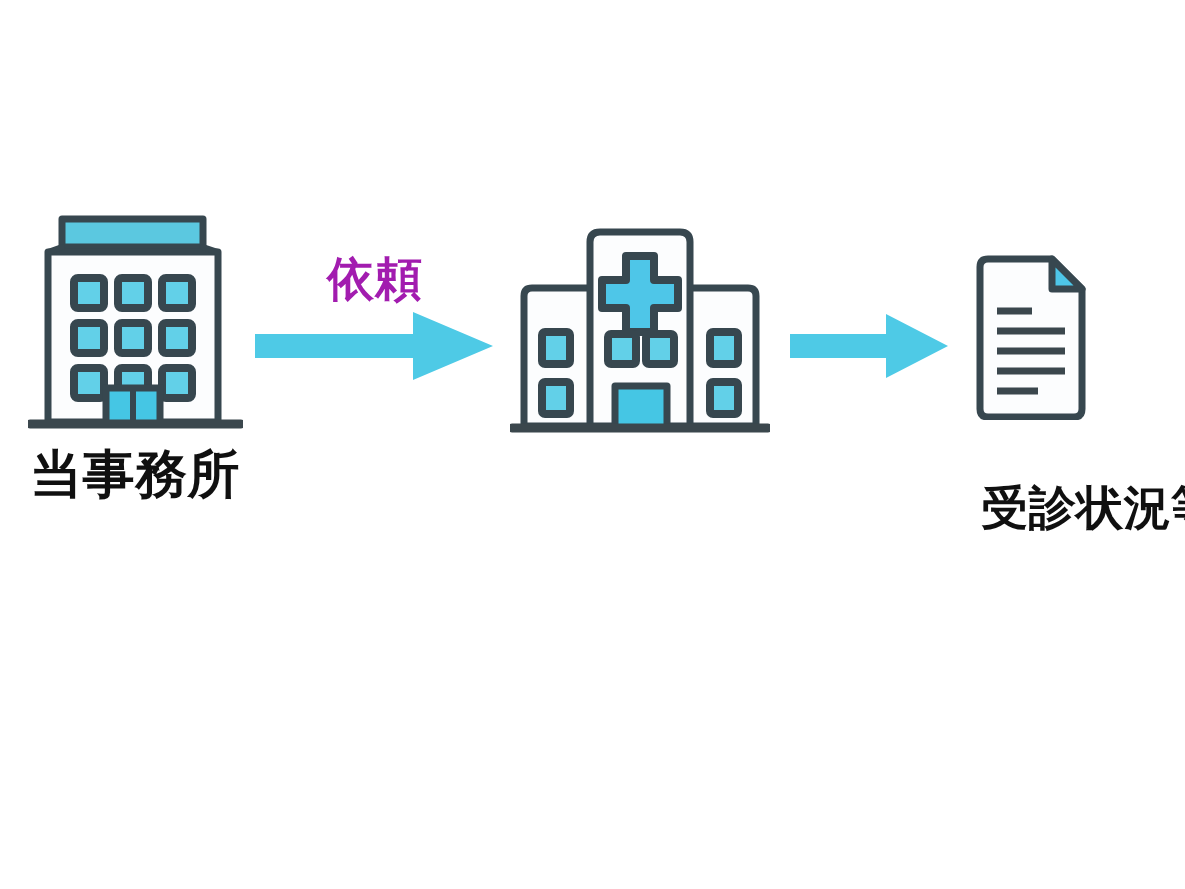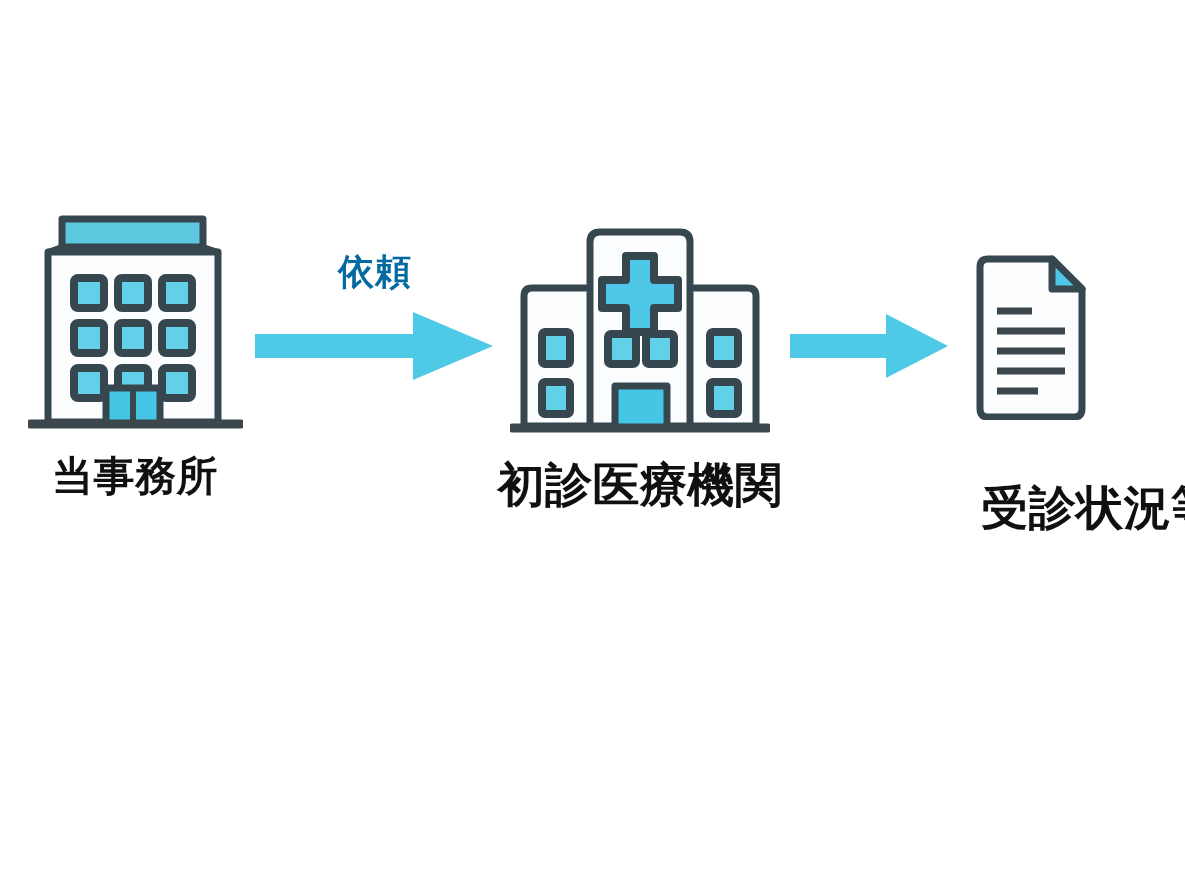--- a/index.html
+++ b/index.html
@@ -31,22 +31,22 @@
     font-weight: 700;
     line-height: 1.08;
     letter-spacing: 0.5px;
     white-space: pre;
     font-family: "DejaVu Sans", "Liberation Sans", sans-serif;
   }
   
   #office-node { left: 10px; top: 210px; width: 250px; height: 330px; }
   #office-icon { left: 18px; top: 0px; width: 215px; height: 240px; }
   #office-label {
-    left: 0px; top: 244px; width: 250px;
-    font-size: 41px;
+    left: 0px; top: 236px; width: 250px;
+    font-size: 52px;
   }
 
   
   #hospital-node { left: 470px; top: 210px; width: 340px; height: 330px; }
   #hospital-icon { left: 40px; top: 8px; width: 260px; height: 232px; }
   #hospital-label {
     left: 0px; top: 250px; width: 340px;
     font-size: 47px;
   }
 
@@ -58,23 +58,23 @@
     font-size: 47px;
   }
 
   
   .arrow { position: absolute; }
   #arrow-1 { left: 255px; top: 310px; width: 240px; height: 72px; }
   #arrow-2 { left: 790px; top: 312px; width: 160px; height: 68px; }
 
   .arrow-label {
     position: absolute;
-    color: #0369a1;
+    color: #a21caf;
     font-weight: 700;
-    font-size: 36px;
+    font-size: 47px;
     letter-spacing: 1px;
     white-space: pre;
     text-align: center;
     font-family: "DejaVu Sans", "Liberation Sans", sans-serif;
   }
   #arrow-1-label { left: 255px; top: 248px; width: 240px; }
 </style>
 </head>
 <body>
 
@@ -145,21 +145,20 @@
         <rect x="200" y="164" width="28" height="32" rx="3" fill="#62d0e8" stroke="#37474f" stroke-width="8"></rect>
 
         <rect x="98" y="116" width="28" height="30" rx="3" fill="#62d0e8" stroke="#37474f" stroke-width="8"></rect>
         <rect x="136" y="116" width="28" height="30" rx="3" fill="#62d0e8" stroke="#37474f" stroke-width="8"></rect>
 
         <rect x="105" y="168" width="52" height="42" fill="#45c6e4" stroke="#37474f" stroke-width="7" stroke-linejoin="round"></rect>
 
         <line x1="2" y1="210" x2="258" y2="210" stroke="#3b474d" stroke-width="9" stroke-linecap="round"></line>
       </svg>
     </div>
-    <div class="node-label" id="hospital-label">初診医療機関</div>
   </div>
 
   <div class="arrow" id="arrow-2">
     <svg viewBox="0 0 160 68" width="160" height="68" xmlns="http://www.w3.org/2000/svg">
       <path d="M0 22 L96 22 L96 2 L158 34 L96 66 L96 46 L0 46 Z" fill="#4ecae6"></path>
     </svg>
   </div>
 
   <div class="node" id="document-node">
     <div class="icon-wrap" id="document-icon">

